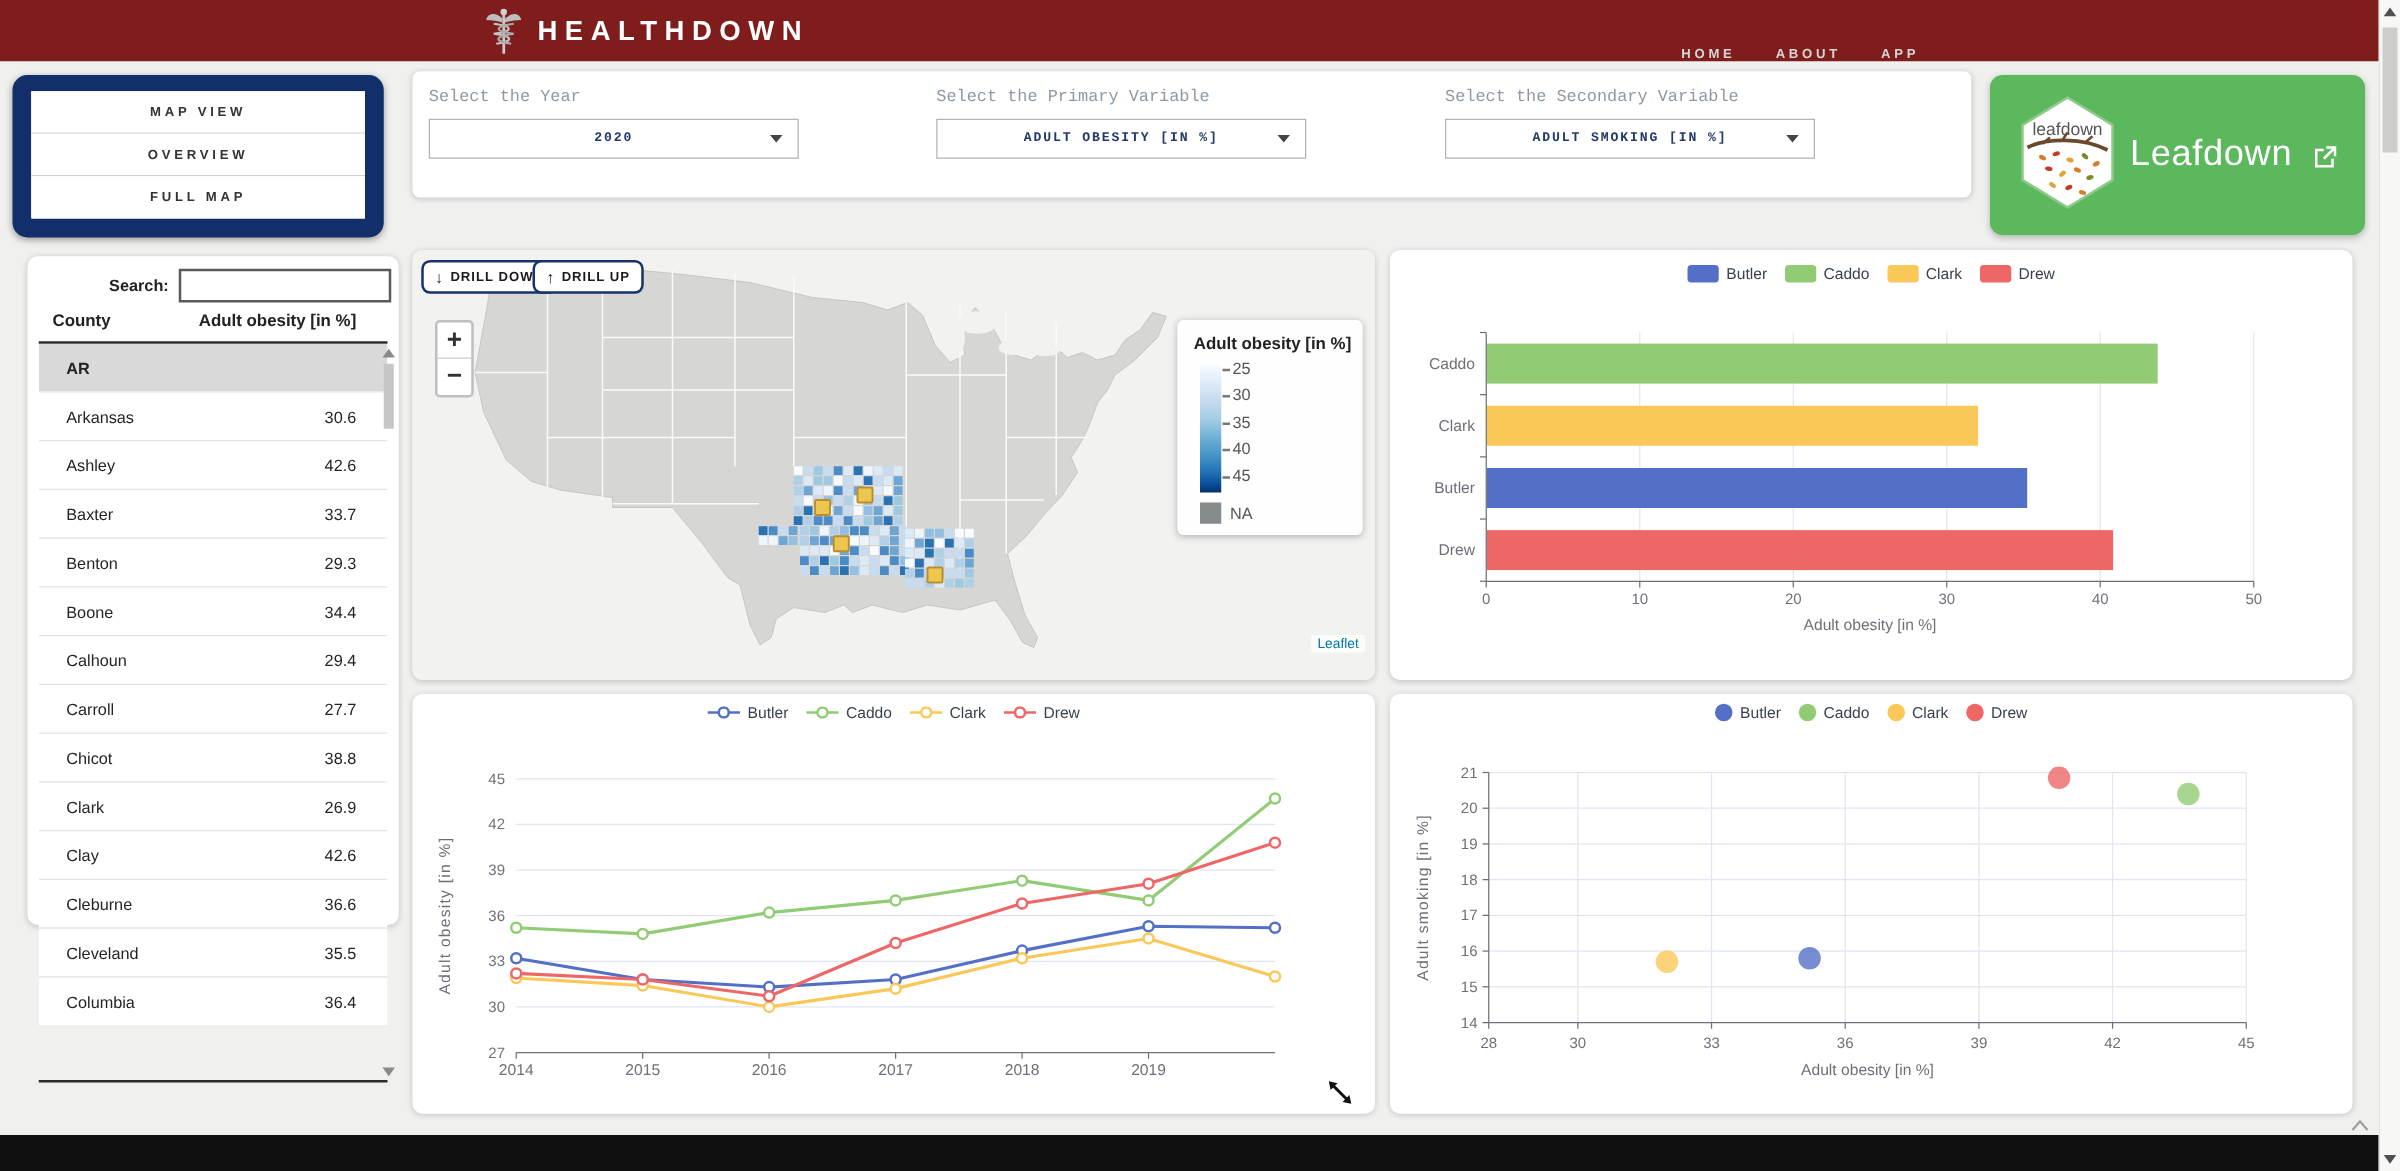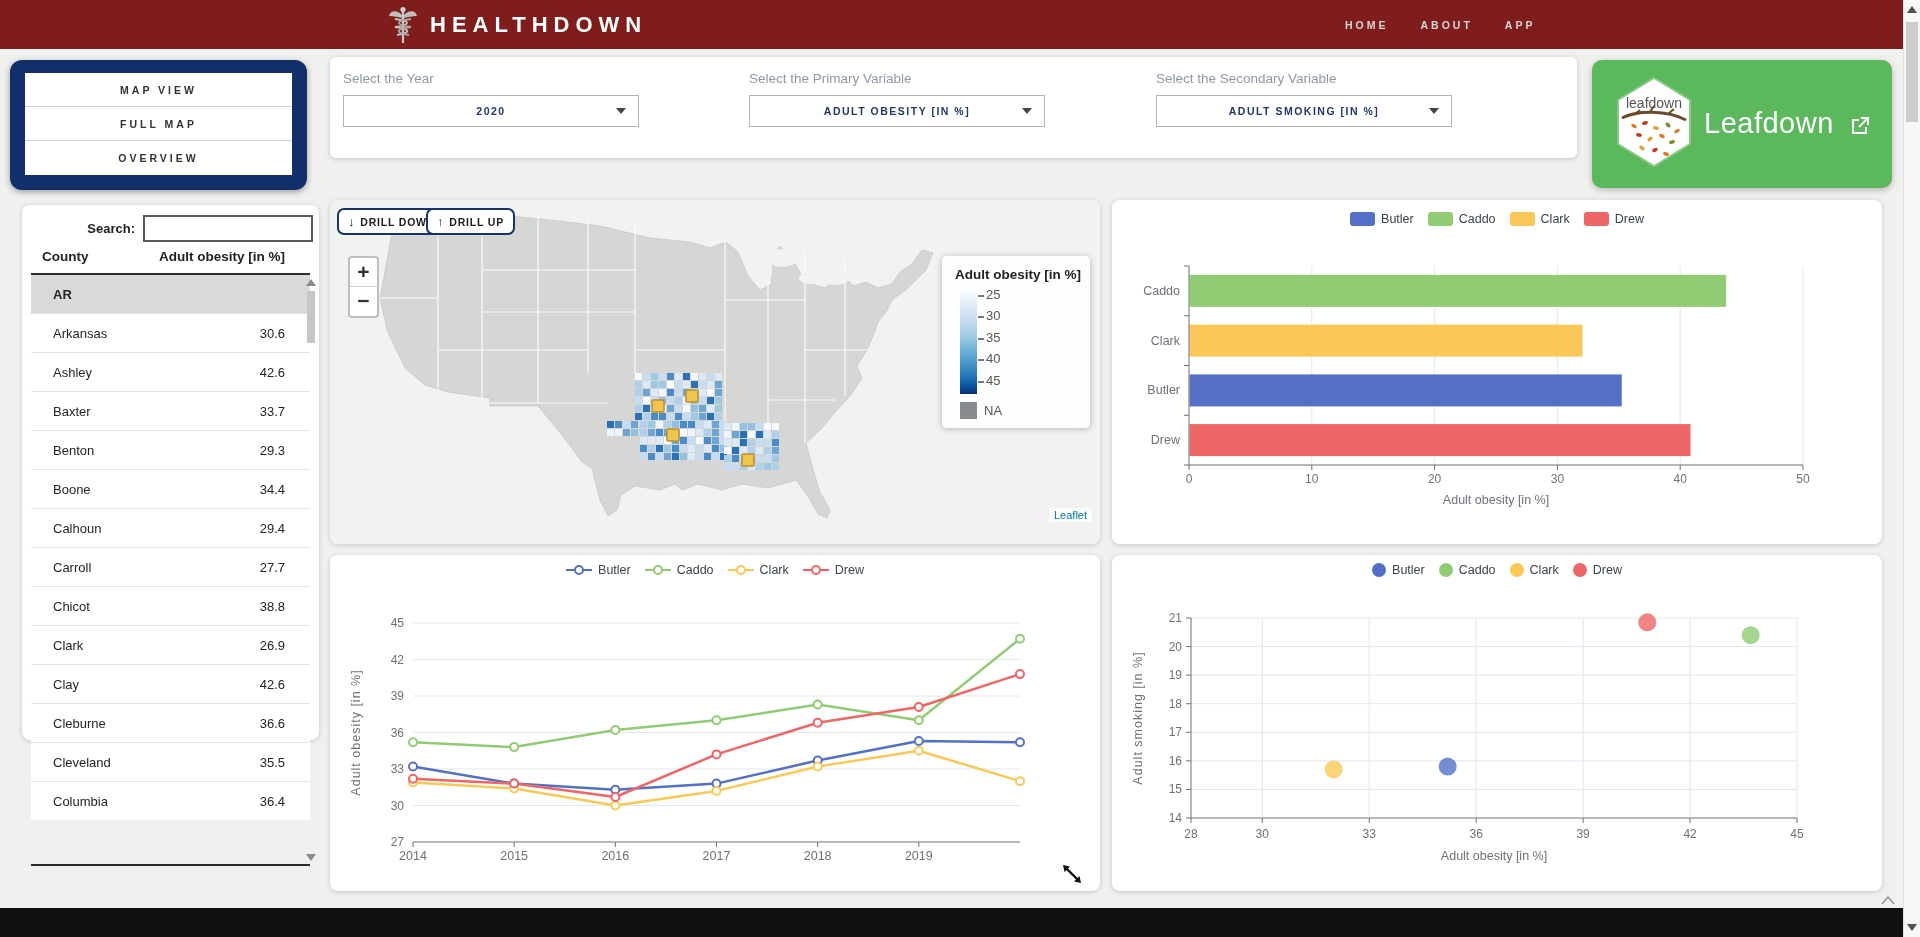--- a/index.html
+++ b/index.html
@@ -3,32 +3,32 @@
 <meta charset="utf-8">
 <style>
   html,body{margin:0;padding:0;background:#efefed;font-family:"Liberation Sans",sans-serif;}
   #page{position:relative;width:1920px;height:937px;overflow:hidden;background:#f0f0ee;}
   .card{position:absolute;background:#fff;border-radius:8px;box-shadow:0 1px 5px rgba(0,0,0,.18);}
 
   
   #navbar{position:absolute;left:0;top:0;width:1903px;height:49px;background:#7f1d1d;}
   #brand{position:absolute;left:388px;top:6px;display:flex;align-items:center;gap:12px;}
   #brand-title{color:#fff;font-size:22px;font-weight:700;letter-spacing:6px;}
-  #nav-links{position:absolute;left:1345px;top:0;height:49px;display:flex;align-items:center;gap:32px;}
+  #nav-links{position:absolute;left:1345px;top:0;height:49px;display:flex;align-items:flex-end;gap:32px;}
   .nav-link{color:#d6d6d6;font-size:10.5px;font-weight:700;letter-spacing:3px;cursor:pointer;}
 
   
   #view-card{position:absolute;left:10px;top:60px;width:297px;height:130px;background:#132f6b;border-radius:12px;box-shadow:0 2px 6px rgba(0,0,0,.35);padding:0;}
   #view-stack{position:absolute;left:15px;top:13px;right:15px;bottom:15px;background:#fff;}
   .view-btn{height:33px;border-bottom:1px solid #cfcfcf;display:flex;align-items:center;justify-content:center;font-size:10.5px;font-weight:700;letter-spacing:3px;color:#333;cursor:pointer;background:#fff;}
   .view-btn:last-child{border-bottom:none;}
 
   
   #controls-card{left:330px;top:57px;width:1247px;height:101px;border-radius:6px;}
-  .ctl-group{position:absolute;top:14px;width:296px;}
+  .ctl-group{position:absolute;top:14px;width:296px;font-family:Liberation Mono, monospace;}
   .ctl-label{font-size:13.5px;color:#8e99a5;margin-bottom:9px;}
   .ctl-select{position:relative;height:30px;border:1px solid #b3b3b3;background:#fff;display:flex;align-items:center;justify-content:center;font-size:10.5px;font-weight:700;letter-spacing:1.5px;color:#21386b;cursor:pointer;}
   .caret{position:absolute;right:12px;top:12px;width:0;height:0;border-left:5px solid transparent;border-right:5px solid transparent;border-top:6px solid #444;}
 
   
   #leafdown{position:absolute;left:1592px;top:60px;width:300px;height:128px;background:#5cb85c;border-radius:10px;box-shadow:0 2px 6px rgba(0,0,0,.25);cursor:pointer;}
   #leafdown-text{position:absolute;left:112px;top:47px;color:#fff;font-size:29px;font-weight:400;letter-spacing:.5px;}
   #ext-icon{position:absolute;left:258px;top:56px;}
 
   
@@ -110,22 +110,22 @@
     <div id="nav-links">
       <span class="nav-link">HOME</span>
       <span class="nav-link">ABOUT</span>
       <span class="nav-link">APP</span>
     </div>
   </div>
 
   <div id="view-card">
     <div id="view-stack">
       <div class="view-btn">MAP VIEW</div>
+      <div class="view-btn">OVERVIEW</div>
       <div class="view-btn">FULL MAP</div>
-      <div class="view-btn">OVERVIEW</div>
     </div>
   </div>
 
   <div class="card" id="controls-card">
     <div class="ctl-group" style="left:13px;">
       <div class="ctl-label">Select the Year</div>
       <div class="ctl-select">
         <span>2020</span>
         <span class="caret"></span>
       </div>

